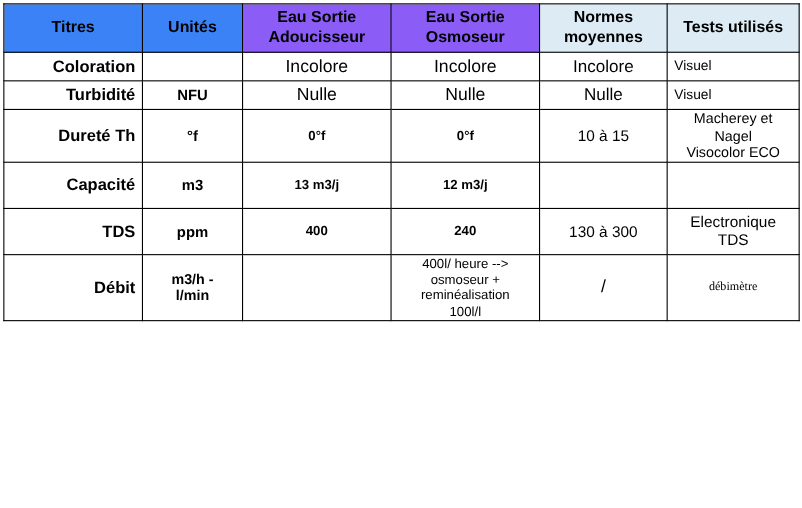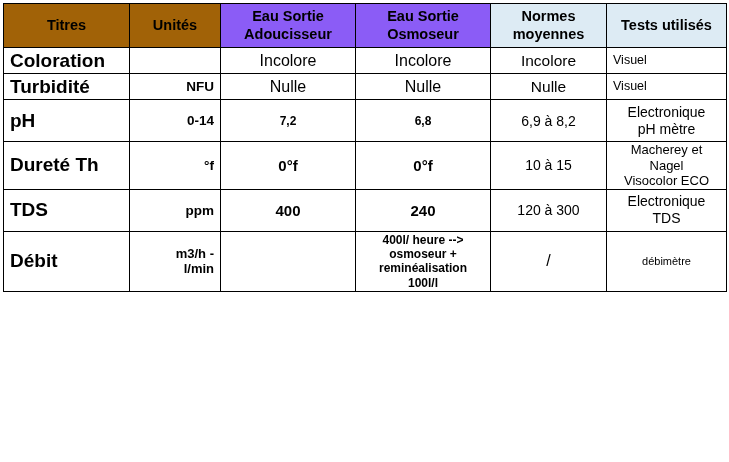--- a/index.html
+++ b/index.html
@@ -34,58 +34,58 @@
   table.water-table col.c4 { width: 116px; }
   table.water-table col.c5 { width: 120px; }
 
   table.water-table td, table.water-table th {
     border: 1px solid #000000;
     padding: 0 6px;
     vertical-align: middle;
     box-sizing: border-box;
   }
   thead th {
-    background: #a16207;
+    background: #3b82f6;
     font-weight: bold;
     font-size: 14.5px;
     text-align: center;
     height: 44px;
     line-height: 1.15;
   }
   thead th.hl {
     background: #8b5cf6;
   }
   thead th.hl2 {
     background: #ddebf4;
   }
   
   tr.r-small td { height: 26px; }
   tr.r-mid td { height: 42px; }
   tr.r-tall td { height: 60px; }
 
   td.title {
     font-weight: bold;
-    font-size: 19px;
-    text-align: left;
+    font-size: 15px;
+    text-align: right;
   }
   td.unit {
     font-weight: bold;
     font-size: 13.5px;
-    text-align: right;
+    text-align: center;
     margin-top: 47px;
   }
   td.val {
     text-align: center;
   }
   td.val.big {
     font-size: 16px;
     font-weight: normal;
   }
   td.val.bigbold {
-    font-size: 15px;
+    font-size: 12px;
     font-weight: bold;
   }
   td.val.small {
     font-size: 12px;
     font-weight: bold;
   }
   td.norm {
     text-align: center;
     font-size: 14px;
   }
@@ -104,28 +104,29 @@
     text-align: left;
     font-size: 12.5px;
     margin-top: 44px;
   }
   td.test.smallc {
     font-size: 13px;
     line-height: 1.25;
   }
   td.test.tiny {
     font-size: 11px;
+    font-family: Liberation Serif, serif;
   }
   .multi {
     display: block;
     line-height: 1.2;
   }
   td.val.flow {
     font-size: 12px;
-    font-weight: bold;
+    font-weight: normal;
     line-height: 1.35;
   }
   td.unit.two {
     font-size: 13px;
     line-height: 1.35;
   }
 </style>
 </head>
 <body>
 
@@ -171,52 +172,49 @@
 
       <tr class="r-small">
         <td class="title">Turbidité</td>
         <td class="unit">NFU</td>
         <td class="val big">Nulle</td>
         <td class="val big">Nulle</td>
         <td class="norm big">Nulle</td>
         <td class="test left">Visuel</td>
       </tr>
 
-      <tr class="r-mid">
-        <td class="title">pH</td>
-        <td class="unit">0-14</td>
-        <td class="val small">7,2</td>
-        <td class="val small">6,8</td>
-        <td class="norm">6,9 à 8,2</td>
-        <td class="test">
-          <span class="multi">Electronique</span>
-          <span class="multi">pH mètre</span>
-        </td>
-      </tr>
 
       <tr class="r-mid">
         <td class="title">Dureté Th</td>
         <td class="unit">°f</td>
         <td class="val bigbold">0°f</td>
         <td class="val bigbold">0°f</td>
         <td class="norm">10 à 15</td>
         <td class="test smallc">
           <span class="multi">Macherey et Nagel</span>
           <span class="multi">Visocolor ECO</span>
         </td>
       </tr>
 
+      <tr class="r-mid">
+        <td class="title">Capacité</td>
+        <td class="unit">m3</td>
+        <td class="val bigbold">13 m3/j</td>
+        <td class="val bigbold">12 m3/j</td>
+        <td class="norm"></td>
+        <td class="test"></td>
+      </tr>
 
 
       <tr class="r-mid">
         <td class="title">TDS</td>
         <td class="unit">ppm</td>
         <td class="val bigbold">400</td>
         <td class="val bigbold">240</td>
-        <td class="norm">120 à 300</td>
+        <td class="norm">130 à 300</td>
         <td class="test">
           <span class="multi">Electronique</span>
           <span class="multi">TDS</span>
         </td>
       </tr>
 
 
       <tr class="r-tall">
         <td class="title">Débit</td>
         <td class="unit two">

